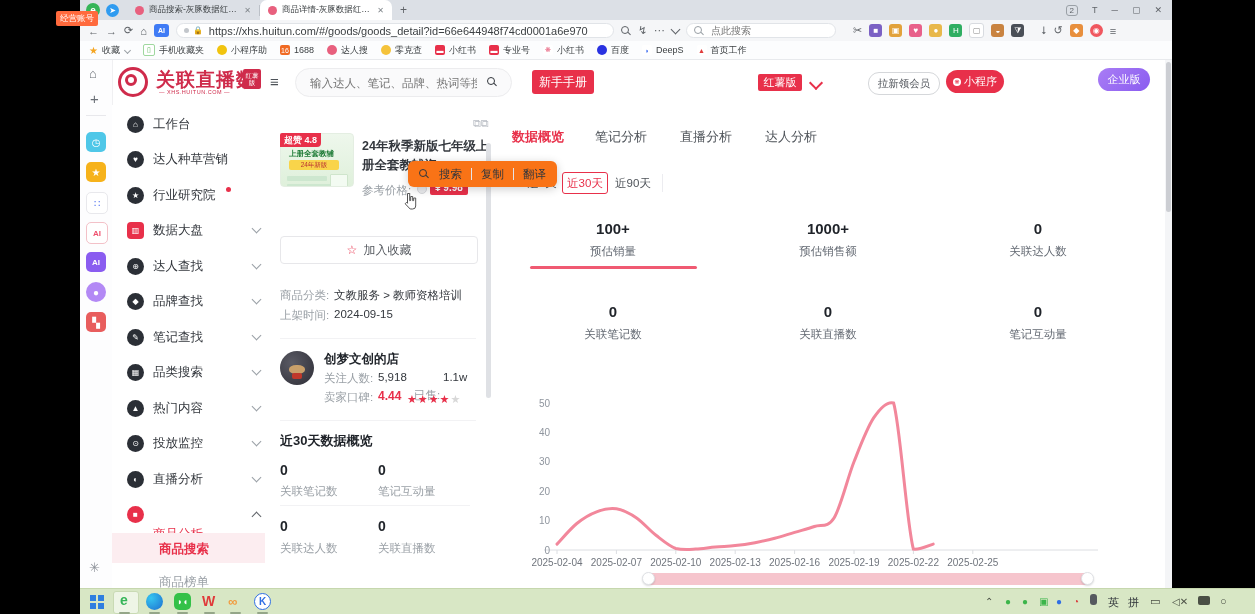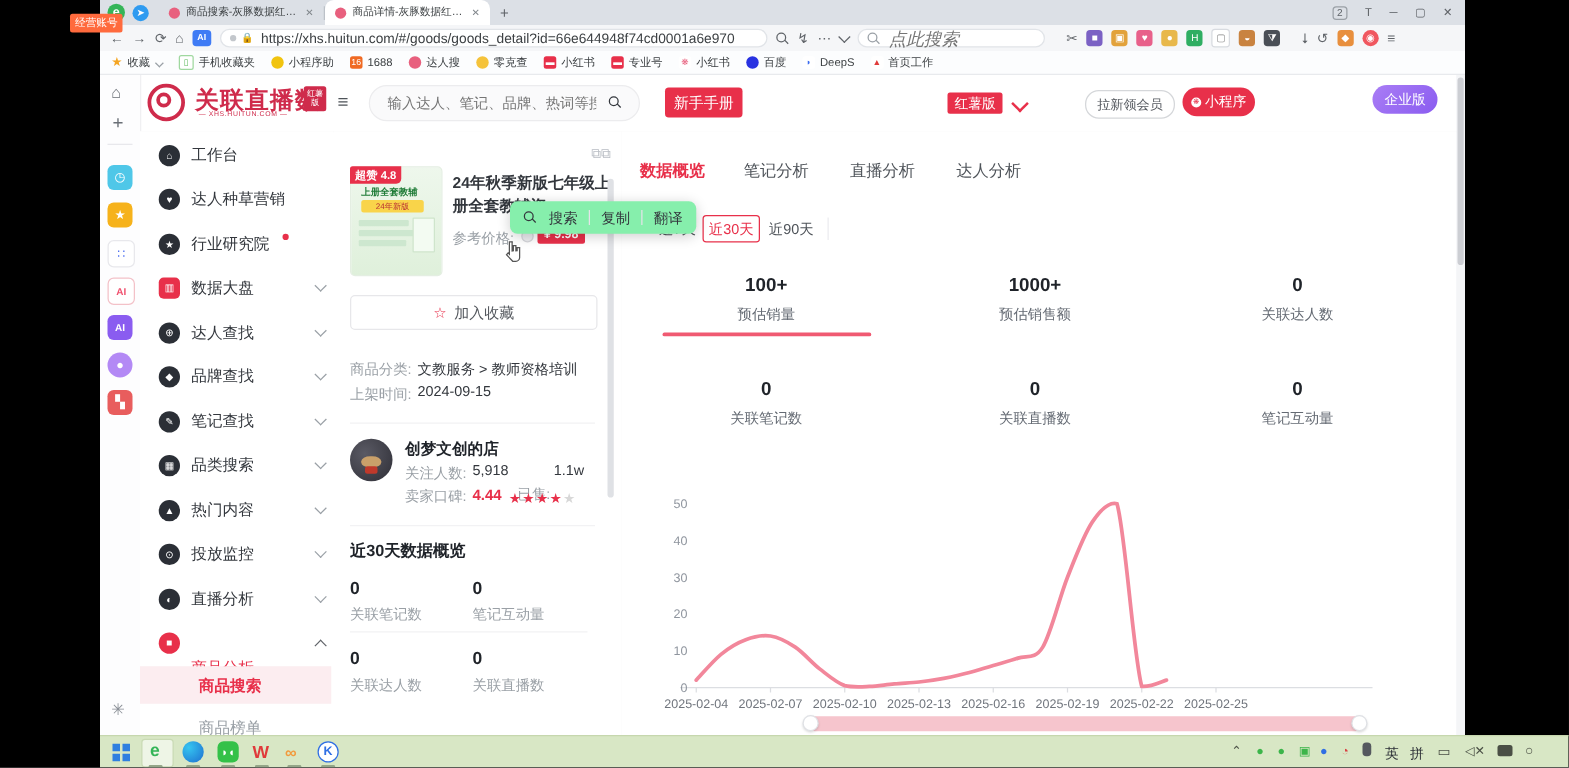--- a/index.html
+++ b/index.html
@@ -15,21 +15,21 @@
   .favdot{width:9px;height:9px;border-radius:50%;flex:none;}
   .closex{font-size:8px;color:#80868b;flex:none;}
   .winctl{margin-left:auto;display:flex;align-items:center;gap:14px;padding-right:10px;color:#5f6368;font-size:9px;}
   .toolbar{position:absolute;left:0;top:20px;width:1092px;height:21px;background:#f5f6f8;display:flex;align-items:center;gap:7px;padding:0 8px;box-sizing:border-box;color:#5f6368;}
   .tbic{font-size:11px;flex:none;cursor:pointer;}
   .aichip{width:15px;height:13px;border-radius:3px;background:#3f7bf5;color:#fff;font-size:7px;font-weight:bold;display:flex;align-items:center;justify-content:center;flex:none;cursor:pointer;}
   .urlpill{flex:none;width:438px;height:15px;border-radius:8px;background:#fff;border:1px solid #e1e4e8;display:flex;align-items:center;gap:4px;padding:0 7px;box-sizing:border-box;}
   .urlpill input{border:none;outline:none;flex:1;font-size:11px;color:#3c4043;background:transparent;font-family:inherit;}
   .lock{font-size:8px;color:#27a05c;flex:none;}
   .searchpill{flex:none;width:150px;height:15px;border-radius:8px;background:#fff;border:1px solid #e1e4e8;display:flex;align-items:center;gap:5px;padding:0 7px;box-sizing:border-box;}
-  .searchpill input{border:none;outline:none;flex:1;font-size:14px;color:#9aa0a6;background:transparent;font-family:inherit;font-style:italic;}
+  .searchpill input{border:none;outline:none;flex:1;font-size:10px;color:#9aa0a6;background:transparent;font-family:inherit;}
   .mag{position:relative;width:10px;height:10px;flex:none;}
   .mag::before{content:"";position:absolute;width:6px;height:6px;border:1.4px solid currentColor;border-radius:50%;left:0;top:0;}
   .mag::after{content:"";position:absolute;width:4px;height:1.4px;background:currentColor;transform:rotate(45deg);left:6px;top:7.5px;}
   .ext{width:13px;height:13px;border-radius:3px;flex:none;display:flex;align-items:center;justify-content:center;font-size:8px;color:#fff;cursor:pointer;}
   .bookmarks{position:absolute;left:0;top:41px;width:1092px;height:19px;background:#fcfdfe;border-bottom:1px solid #e8eaed;display:flex;align-items:center;gap:13px;padding-left:9px;box-sizing:border-box;}
   .bm{display:flex;align-items:center;gap:4px;font-size:9px;color:#3c4043;flex:none;cursor:pointer;}
   .bmfav{width:10px;height:10px;border-radius:2px;flex:none;display:flex;align-items:center;justify-content:center;font-size:7px;color:#fff;}
   
   .appheader{position:absolute;left:0;top:60px;width:1092px;height:45px;background:#fff;border-bottom:1px solid #f1f1f3;}
   .appstrip{position:absolute;left:0;top:60px;width:32px;height:528px;background:#fdfdfe;border-right:1px solid #f0f0f2;}
@@ -56,21 +56,21 @@
   
   .mainpanel{position:absolute;left:417px;top:105px;width:668px;height:483px;background:#fff;}
   .mtab{position:absolute;top:128px;font-size:13px;color:#4e5359;cursor:pointer;}
   .mtab.on{color:#e8304a;font-weight:bold;}
   .rangebtn{position:absolute;top:172px;height:22px;display:flex;align-items:center;justify-content:center;font-size:11.5px;color:#4e5359;cursor:pointer;box-sizing:border-box;}
   .rangebtn.on{border:1px solid #e8304a;border-radius:3px;color:#e8304a;background:#fff;}
   .stat{position:absolute;width:200px;text-align:center;cursor:pointer;}
   .stat .v{font-size:15px;font-weight:bold;color:#1f2329;}
   .stat .l{font-size:11.5px;color:#646a73;margin-top:7px;}
   
-  .selpopup{position:absolute;left:328px;top:161px;height:26px;background:#86efac;border-radius:6px;box-shadow:0 2px 10px rgba(0,0,0,.20);display:flex;align-items:center;gap:9px;padding:0 11px;z-index:50;font-family:Liberation Mono, monospace;}
+  .selpopup{position:absolute;left:328px;top:161px;height:26px;background:#f97316;border-radius:6px;box-shadow:0 2px 10px rgba(0,0,0,.20);display:flex;align-items:center;gap:9px;padding:0 11px;z-index:50;font-family:Liberation Mono, monospace;}
   .selpopup .it{font-size:11.5px;color:#33373d;cursor:pointer;white-space:nowrap;}
   .selpopup .sep{width:1px;height:12px;background:#e4e4e8;}
   
   .sb-track{position:absolute;background:#f4f5f7;}
   .sb-thumb{position:absolute;background:#ccced3;border-radius:3px;cursor:pointer;}
   
   .taskbar{position:absolute;left:80px;top:588px;width:1175px;height:26px;background:#d8e7c5;border-top:1px solid #c6d7ae;}
   .tb-run{position:absolute;top:23px;width:11px;height:2px;background:#94a688;border-radius:1px;}
   .tray{position:absolute;top:0;font-size:10px;color:#4a4f45;}
   .badge-floating{position:absolute;left:56px;top:11px;background:#ff6a3d;color:#fff;font-size:8.5px;padding:1.5px 4px;border-radius:2px;z-index:80;white-space:nowrap;}
@@ -287,21 +287,21 @@
         <span class="nav-lb" style="color:#e8304a;margin-top:40px;">商品分析</span>
         <span class="chev up" style="border-color:#5f6368;"></span>
       </div>
     <div class="subhl"></div>
     <div class="abs" style="left:79px;top:541px;font-size:12.5px;font-weight:bold;color:#e8304a;cursor:pointer;z-index:2;">商品搜索</div>
     <div class="abs" style="left:79px;top:574px;font-size:12.5px;color:#9aa0a6;cursor:pointer;">商品榜单</div>
 
     <div class="ppanel"></div>
     <div class="abs" style="left:393px;top:117px;font-size:11px;color:#b9bdc4;cursor:pointer;">⧉⧉</div>
 
-    <div class="abs" style="left:200px;top:133px;width:74px;height:88px;border-radius:4px;background:linear-gradient(180deg,#eef7ec,#dff0db);overflow:hidden;border:1px solid #e4eee2;box-sizing:border-box;text-decoration:underline;">
+    <div class="abs" style="left:200px;top:133px;width:74px;height:54px;border-radius:4px;background:linear-gradient(180deg,#eef7ec,#dff0db);overflow:hidden;border:1px solid #e4eee2;box-sizing:border-box;text-decoration:underline;">
       <div style="position:absolute;left:8px;top:15px;font-size:7.5px;font-weight:bold;color:#1d7a35;">上册全套教辅</div>
       <div style="position:absolute;left:8px;top:26px;width:50px;height:10px;background:#f9d44a;border-radius:2px;font-size:6.5px;color:#b33;display:flex;align-items:center;justify-content:center;">24年新版</div>
       <div style="position:absolute;left:6px;top:42px;width:40px;height:5px;background:#cde7cf;border-radius:1px;"></div>
       <div style="position:absolute;left:6px;top:50px;width:44px;height:5px;background:#cde7cf;border-radius:1px;"></div>
       <div style="position:absolute;left:6px;top:58px;width:38px;height:5px;background:#cde7cf;border-radius:1px;"></div>
       <div style="position:absolute;right:5px;top:40px;width:16px;height:26px;background:#f3fbf2;border:1px solid #cfe5cc;border-radius:1px;"></div>
     </div>
     <div class="abs" style="left:200px;top:133px;height:14px;padding:0 4px;background:#e8304a;border-radius:2px 0 4px 0;color:#fff;font-size:9px;font-weight:bold;display:flex;align-items:center;z-index:3;">超赞 4.8</div>
 
     <div class="abs" style="left:282px;top:137px;width:136px;height:37px;overflow:hidden;font-size:12.5px;font-weight:bold;color:#33373d;line-height:18.5px;">24年秋季新版七年级上册全套教辅资…</div>

